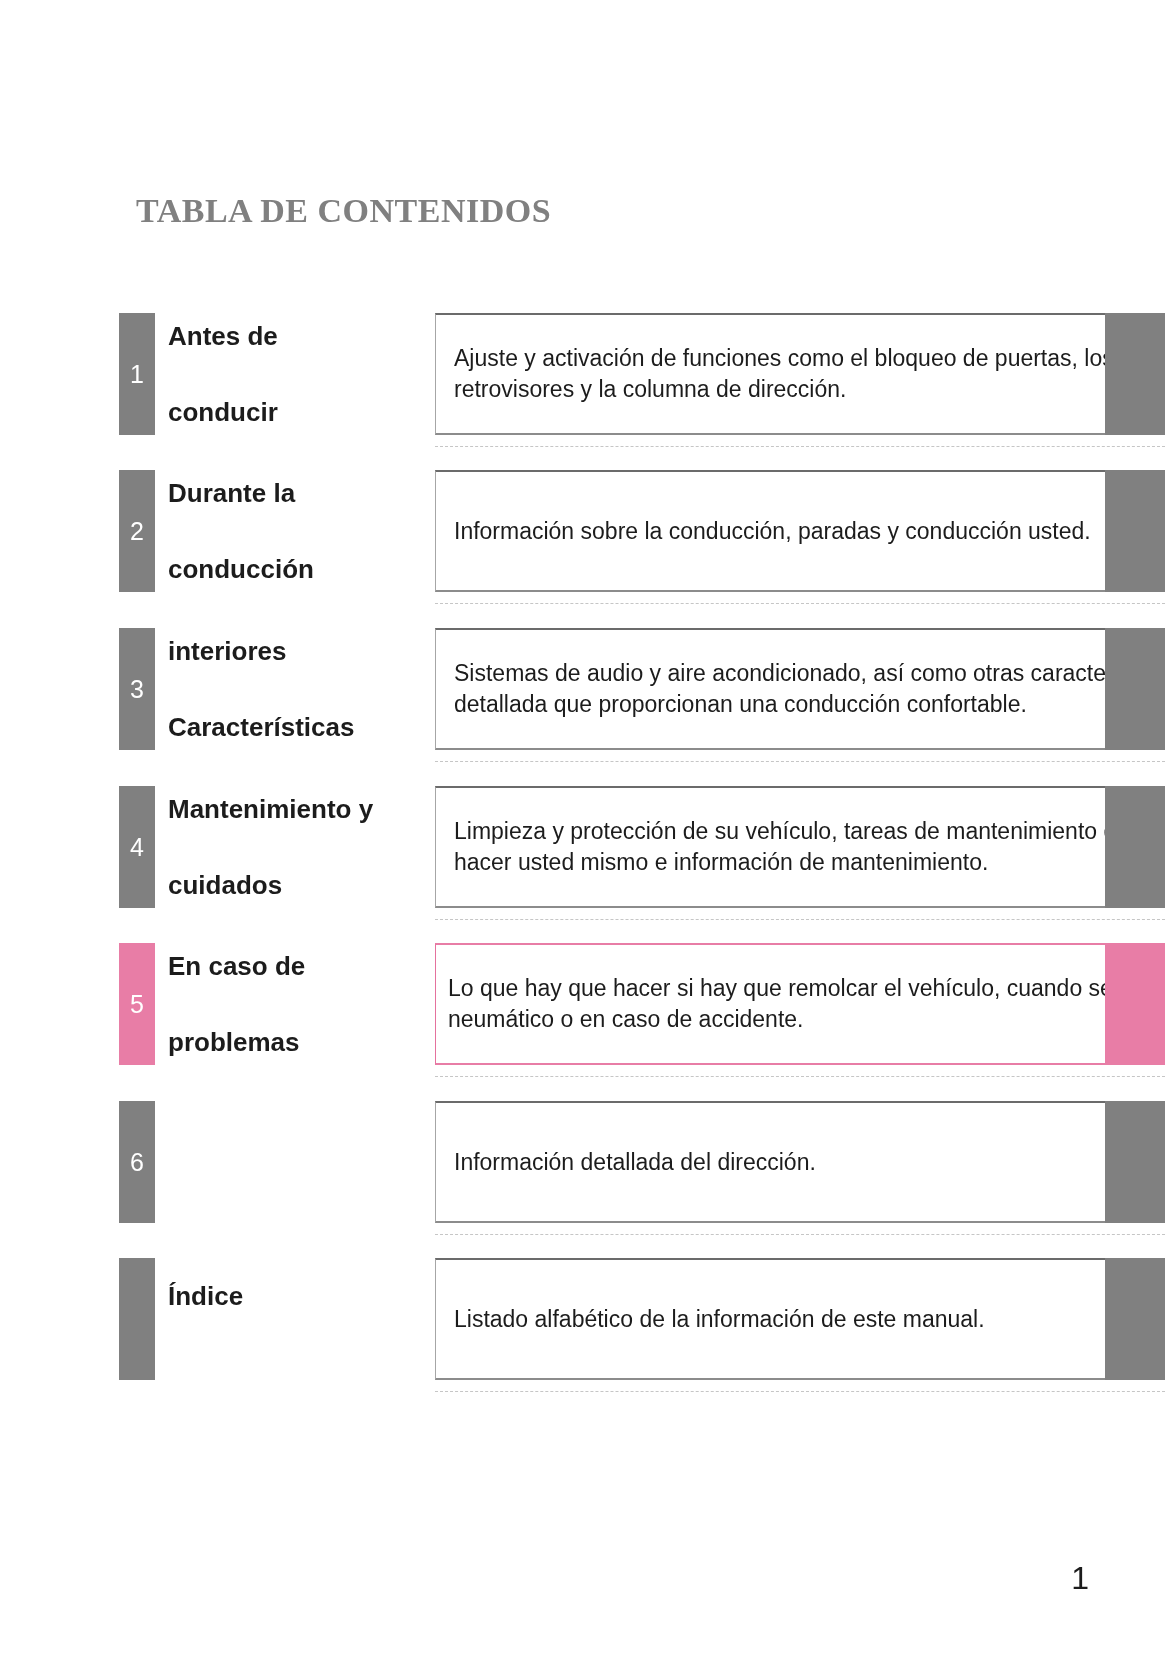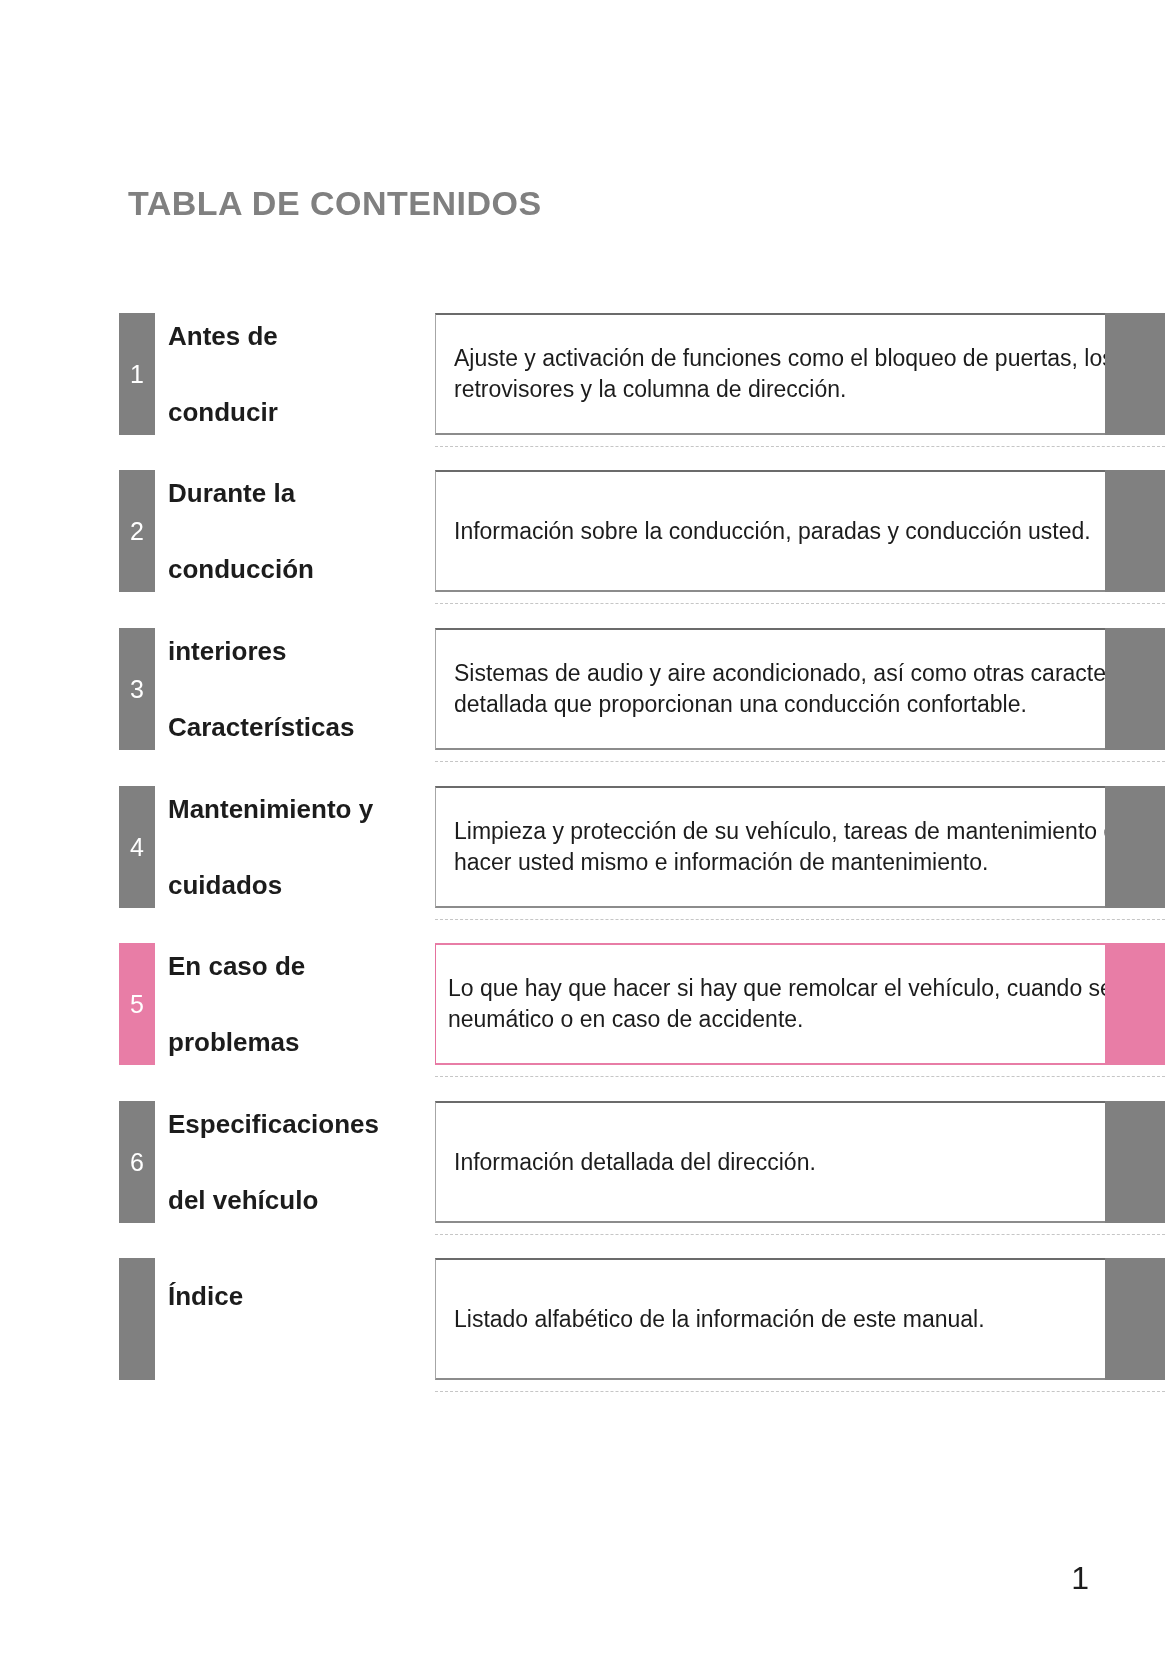--- a/index.html
+++ b/index.html
@@ -8,25 +8,26 @@
     width: 1165px;
     height: 1653px;
     background: #ffffff;
     font-family: "Liberation Sans", sans-serif;
     overflow: hidden;
   }
   .page-title {
     position: absolute;
     left: 128px;
     top: 184px;
-    margin: 0;
+    margin: 8px;
     font-size: 34px;
     font-weight: bold;
     letter-spacing: 0.5px;
     color: var(--title-gray);
+    font-family: Liberation Serif, serif;
   }
   .row {
     position: absolute;
     left: 0;
     width: 1165px;
     height: 122px;
   }
   .tab {
     position: absolute;
     top: 0;
@@ -192,24 +193,20 @@
       <p>Lo que hay que hacer si hay que remolcar el vehículo, cuando se pincha un neumático o en caso de accidente.</p>
     </div>
     <div class="tab right"></div>
     <div class="dash"></div>
   </div>
 
   <div class="row" style="top:1101px">
     <div class="tab left">
       <span class="num">6</span>
     </div>
-    <div class="titleblock">
-      <div>Especificaciones</div>
-      <div>del vehículo</div>
-    </div>
     <div class="descbox">
       <p>Información detallada del dirección.</p>
     </div>
     <div class="tab right"></div>
     <div class="dash"></div>
   </div>
 
   <div class="row" style="top:1258px">
     <div class="tab left">
       <span class="num"></span>

